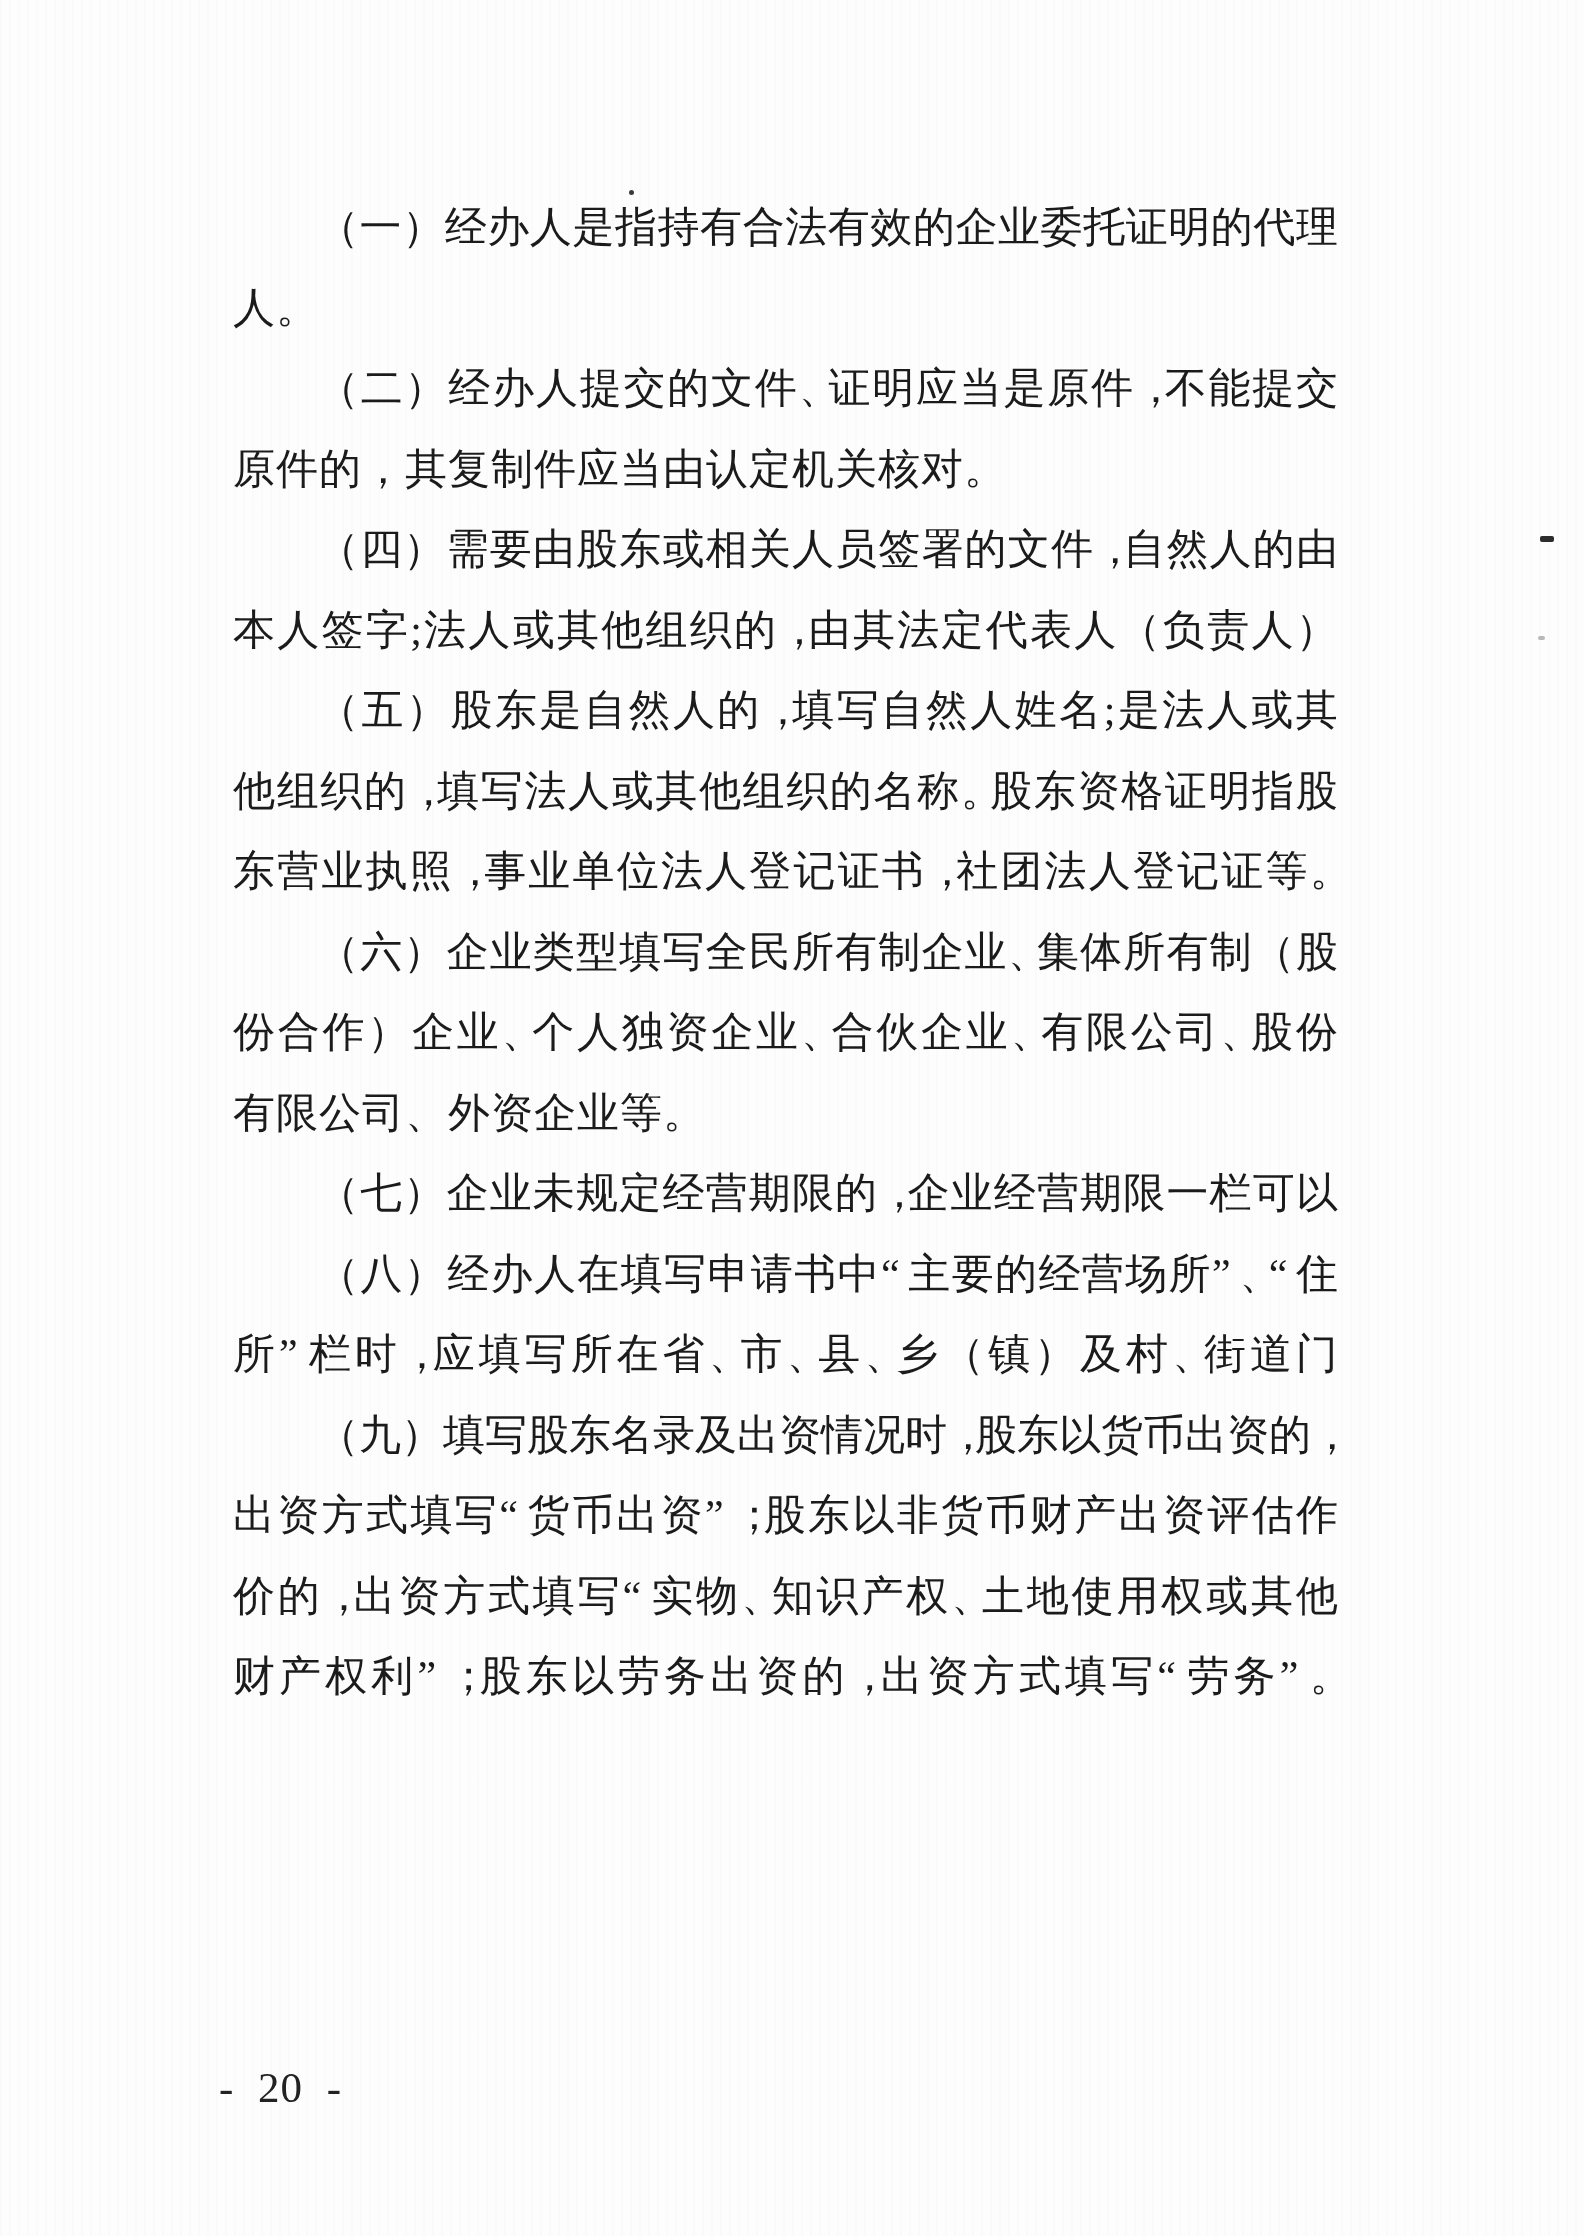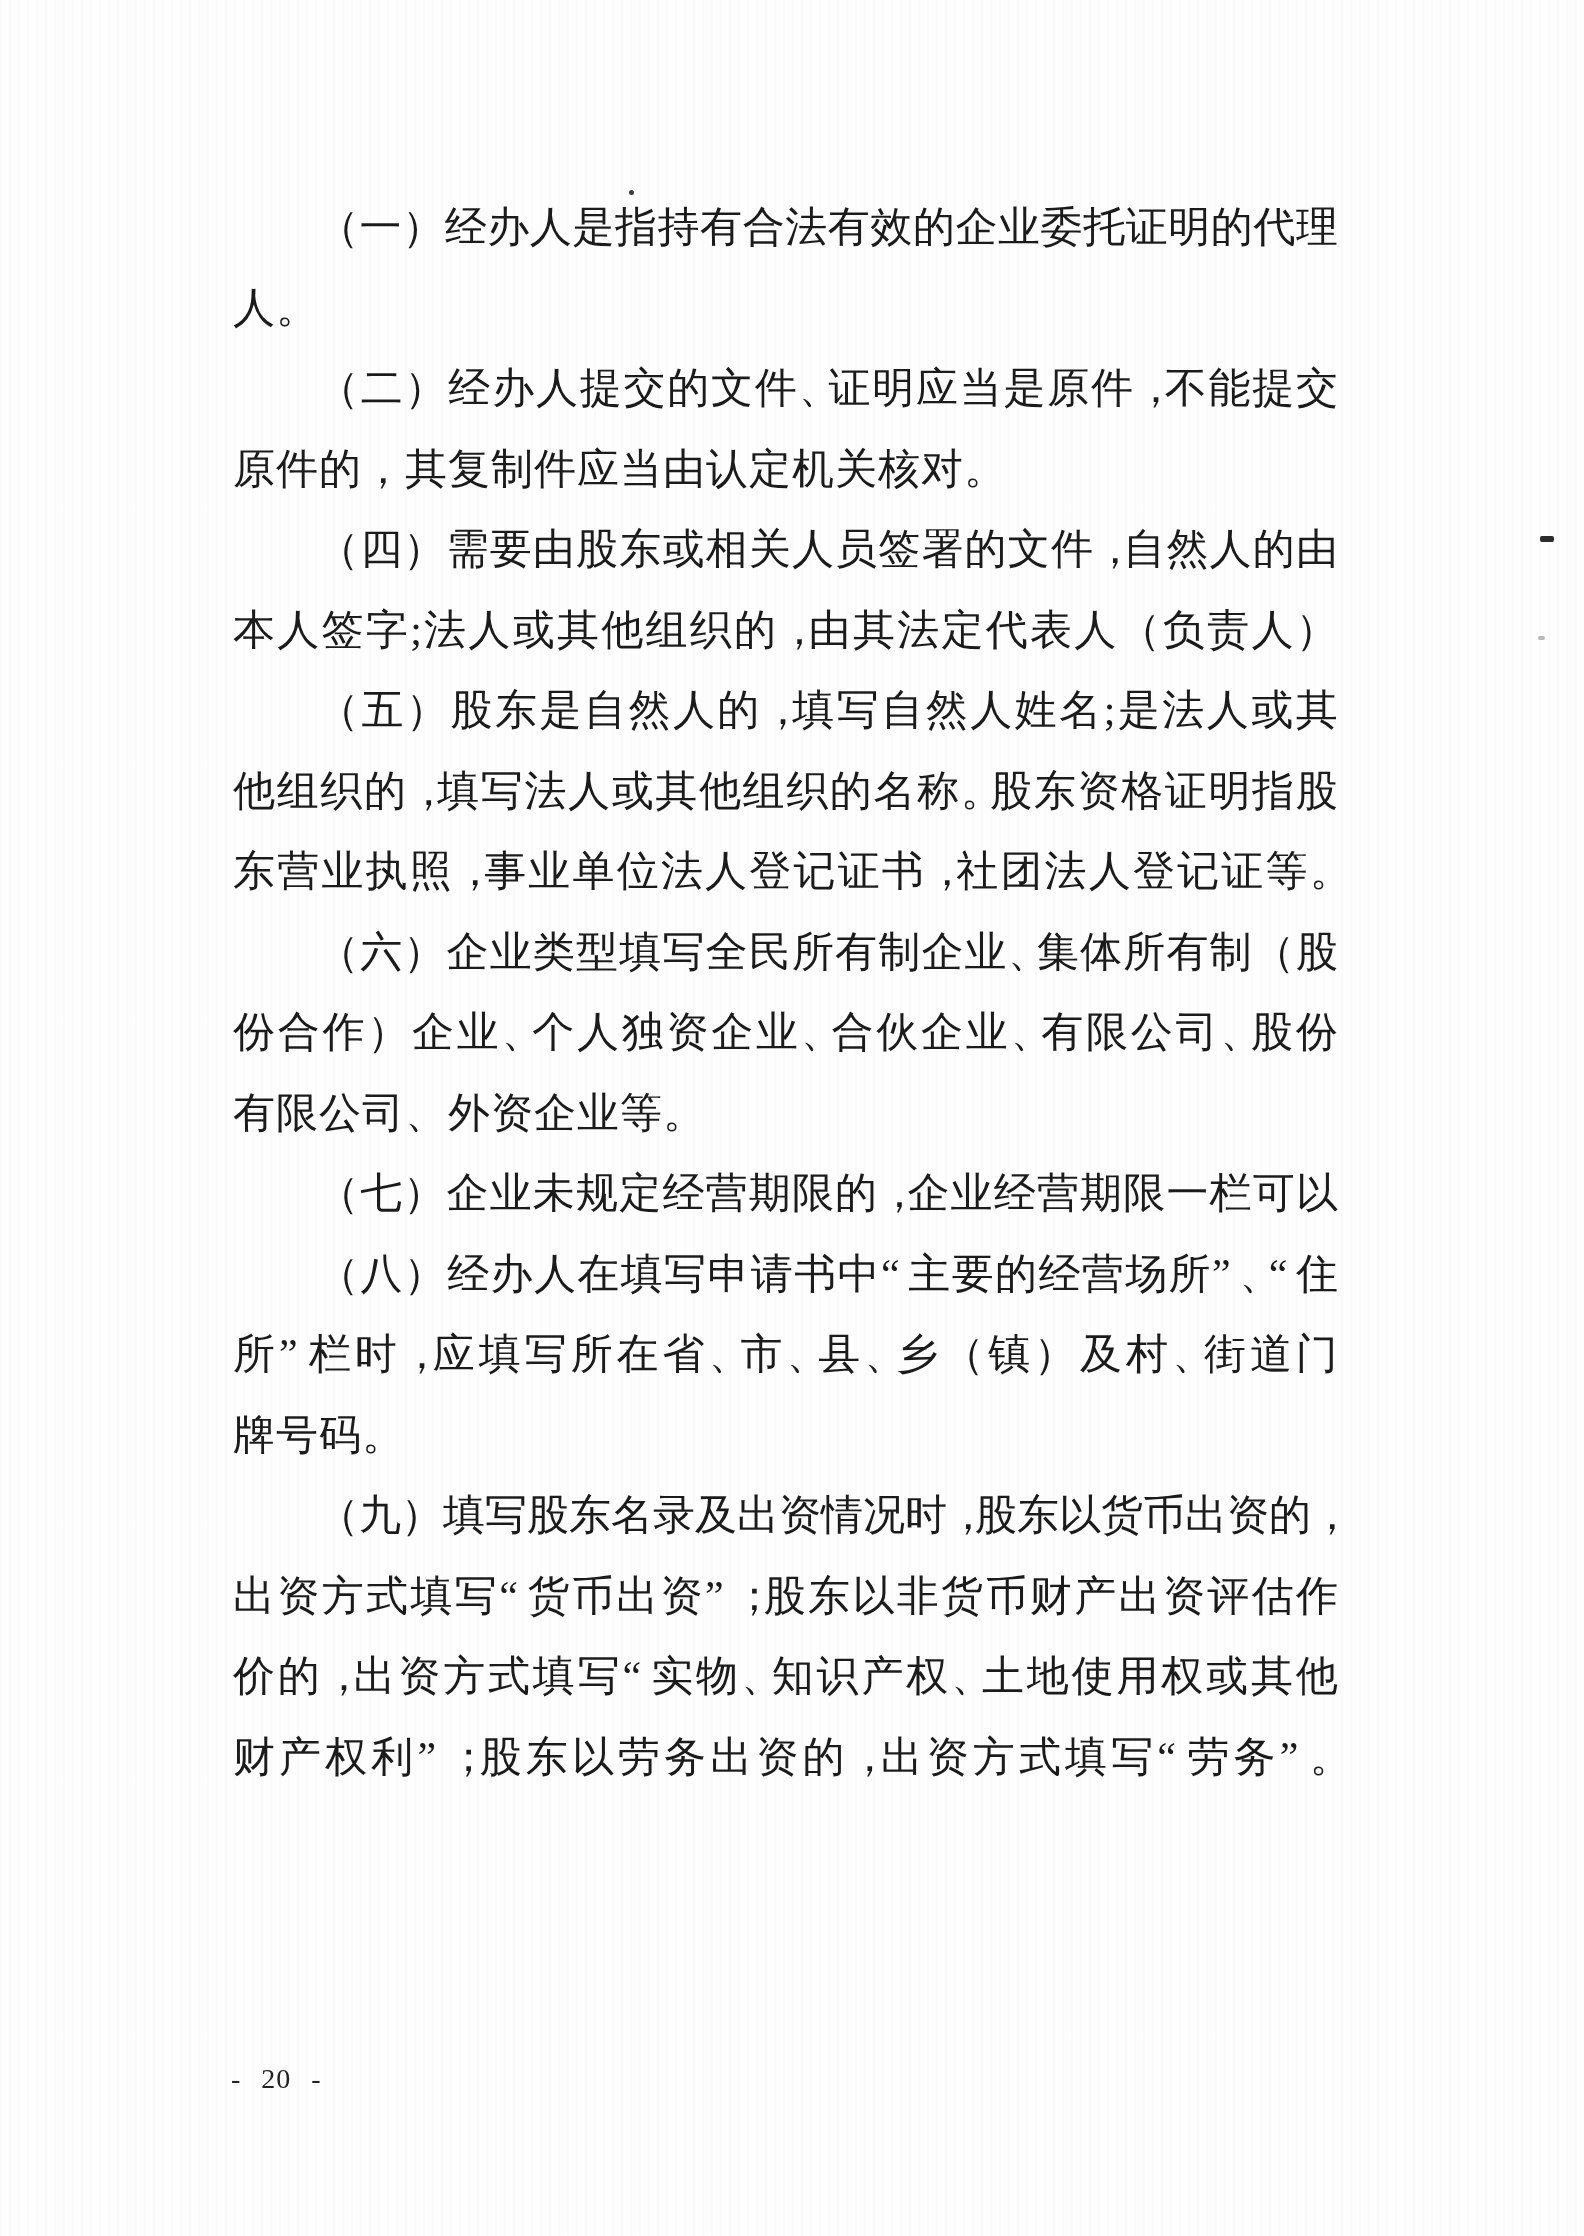--- a/index.html
+++ b/index.html
@@ -37,23 +37,23 @@
   .line.flush span{
     display:inline-block;
     line-height:80.5px;
     flex:0 0 auto;
   }
   
   .line.flush span.q{width:26px;}
   .line.flush span.p{width:28px;}
   .page-number{
     position:absolute;
-    left:231px;
+    left:219px;
     top:2063px;
-    font-size:28px;
+    font-size:43px;
     letter-spacing:1px;
     word-spacing:12px;
     color:#222;
   }
   .artifact{position:absolute;border-radius:2px;}
   .artifact.speck-1{left:629px;top:190px;width:5px;height:5px;background:#3a3a3a;border-radius:50%;}
   .artifact.dash-1{left:1540px;top:536px;width:14px;height:6px;background:#2c2c2c;}
   .artifact.speck-2{left:1538px;top:636px;width:7px;height:4px;background:#b9b9b9;}
 </style>
 </head>
@@ -393,21 +393,20 @@
           <span>（</span>
           <span>镇</span>
           <span>）</span>
           <span>及</span>
           <span>村</span>
           <span class="p">、</span>
           <span>街</span>
           <span>道</span>
           <span>门</span>
         </div>
-        <div class="line">牌号码。</div>
       </div>
       <div class="para">
         <div class="line indent flush">
           <span>（</span>
           <span>九</span>
           <span>）</span>
           <span>填</span>
           <span>写</span>
           <span>股</span>
           <span>东</span>

